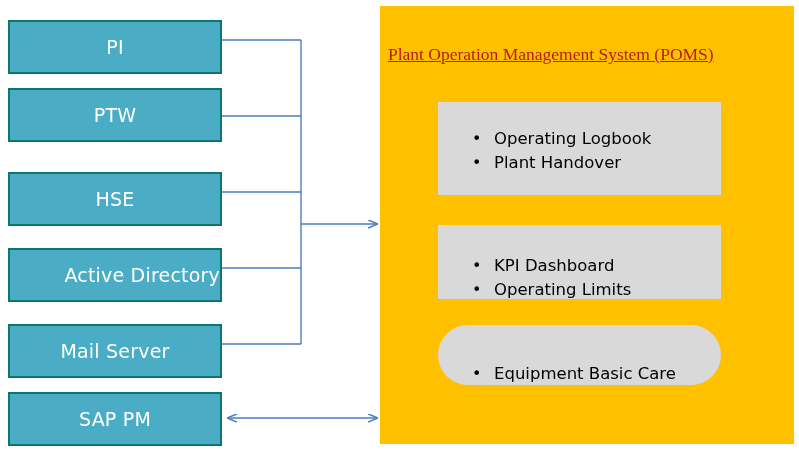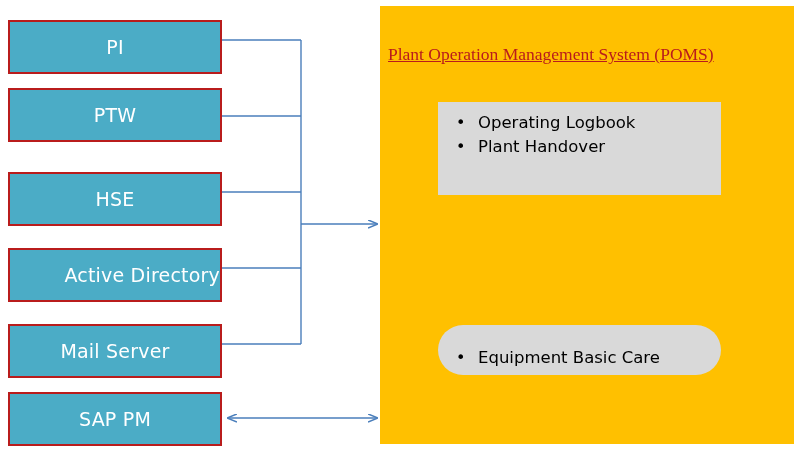--- a/index.html
+++ b/index.html
@@ -22,21 +22,21 @@
     height: 452px;
   }
 
   
   .src-box {
     position: absolute;
     left: 8px;
     width: 214px;
     height: 54px;
     background: #4bacc6;
-    border: 2px solid #b91c1c;
+    border: 2px solid #0f766e;
     box-sizing: border-box;
     display: flex;
     align-items: center;
     justify-content: center;
   }
   .src-box .src-label {
     color: #ffffff;
     font-size: 19px;
     line-height: 1;
     letter-spacing: 0.2px;
@@ -69,24 +69,24 @@
   .module-box {
     position: absolute;
     left: 58px;            
     width: 283px;
     background: #d9d9d9;
     box-sizing: border-box;
     padding: 9px 0 9px 0;
   }
   .module-box.m1 { top: 96px;  height: 93px; }
   .module-box.m2 { top: 219px; height: 74px; }
-  .module-box.m3 { top: 319px; height: 50px; border-radius: 32px; }
+  .module-box.m3 { top: 319px; height: 60px; border-radius: 32px; }
 
   .module-list {
-    margin: 0;
+    margin: 16px;
     padding: 0;
     list-style: none;
   }
   .module-list li {
     position: relative;
     padding-left: 40px;
     color: #000000;
     font-size: 16.5px;
     line-height: 24px;
     white-space: nowrap;
@@ -165,20 +165,26 @@
 
     <div id="poms-title">Plant Operation Management System (POMS)</div>
 
     <div class="module-box m1">
       <ul class="module-list">
         <li>Operating Logbook</li>
         <li>Plant Handover</li>
       </ul>
     </div>
 
+    <div class="module-box m2">
+      <ul class="module-list">
+        <li>KPI Dashboard</li>
+        <li>Operating Limits</li>
+      </ul>
+    </div>
 
     <div class="module-box m3">
       <ul class="module-list">
         <li>Equipment Basic Care</li>
       </ul>
     </div>
 
   </div>
 </div>
 

